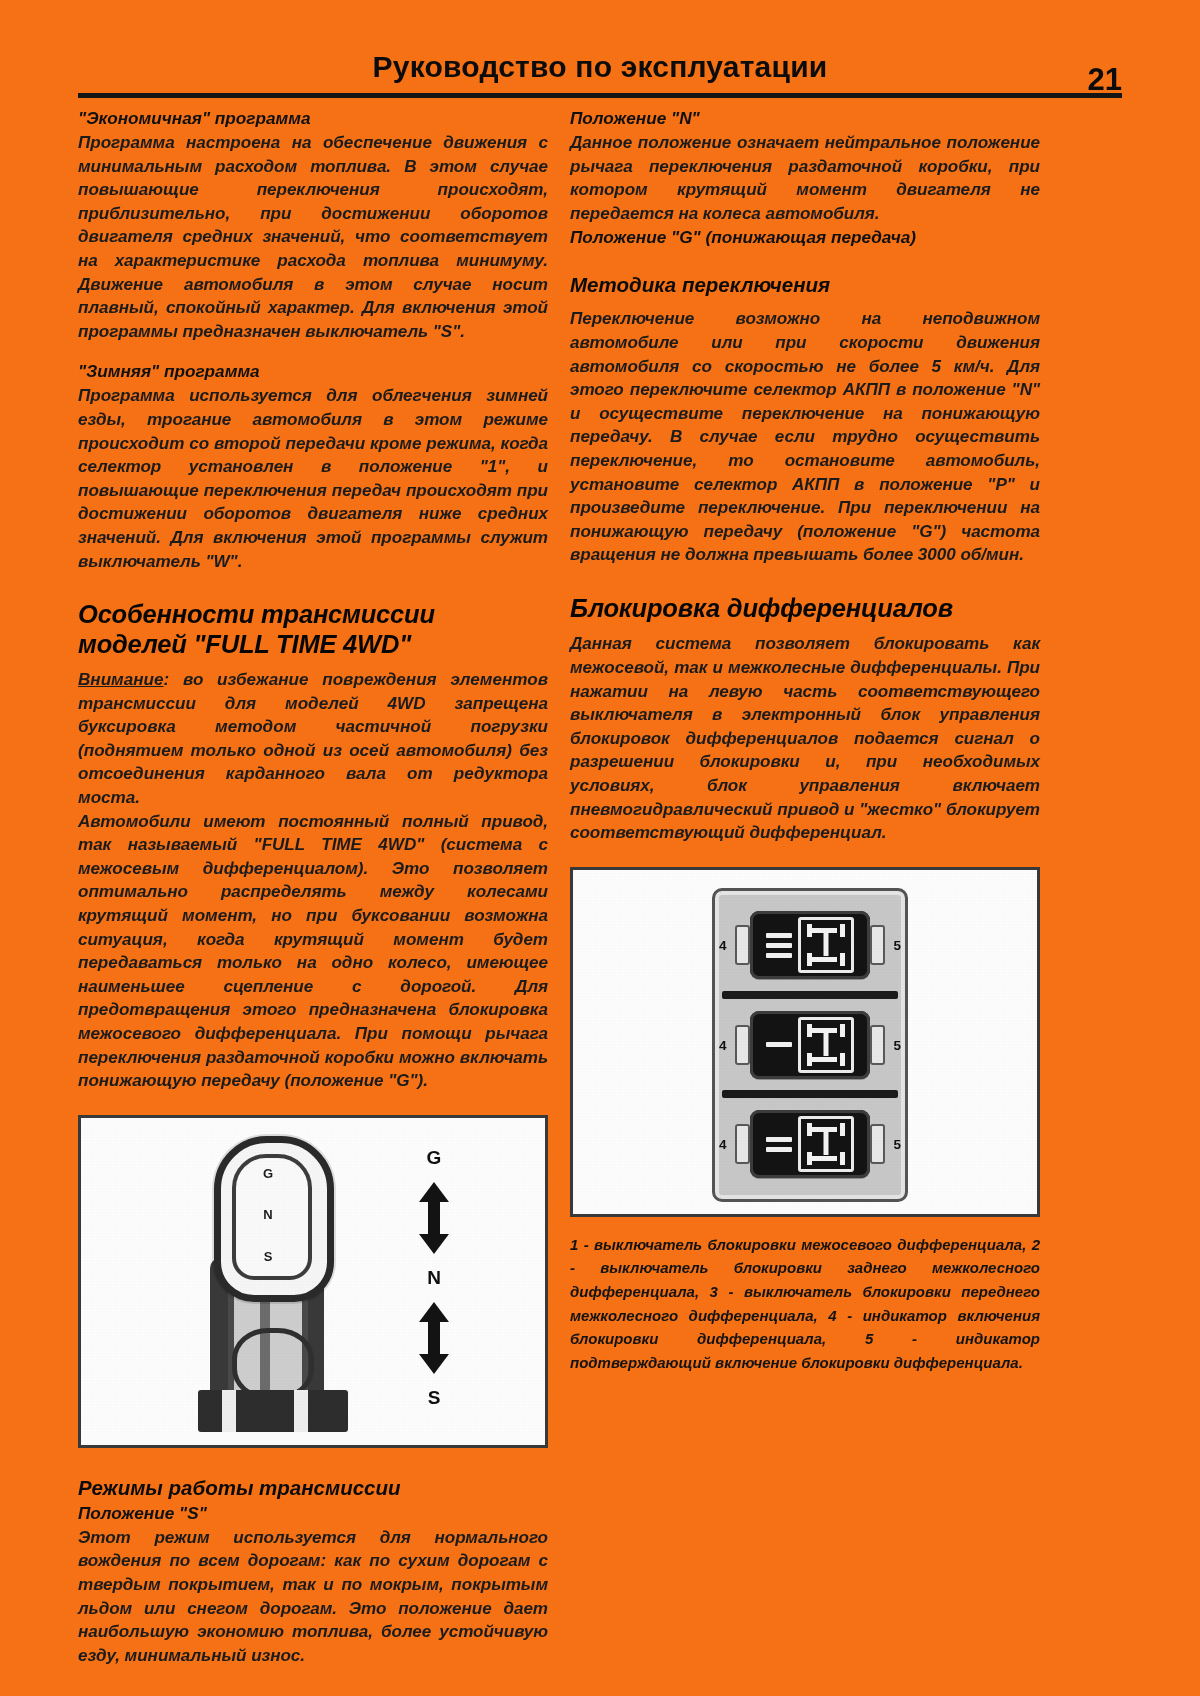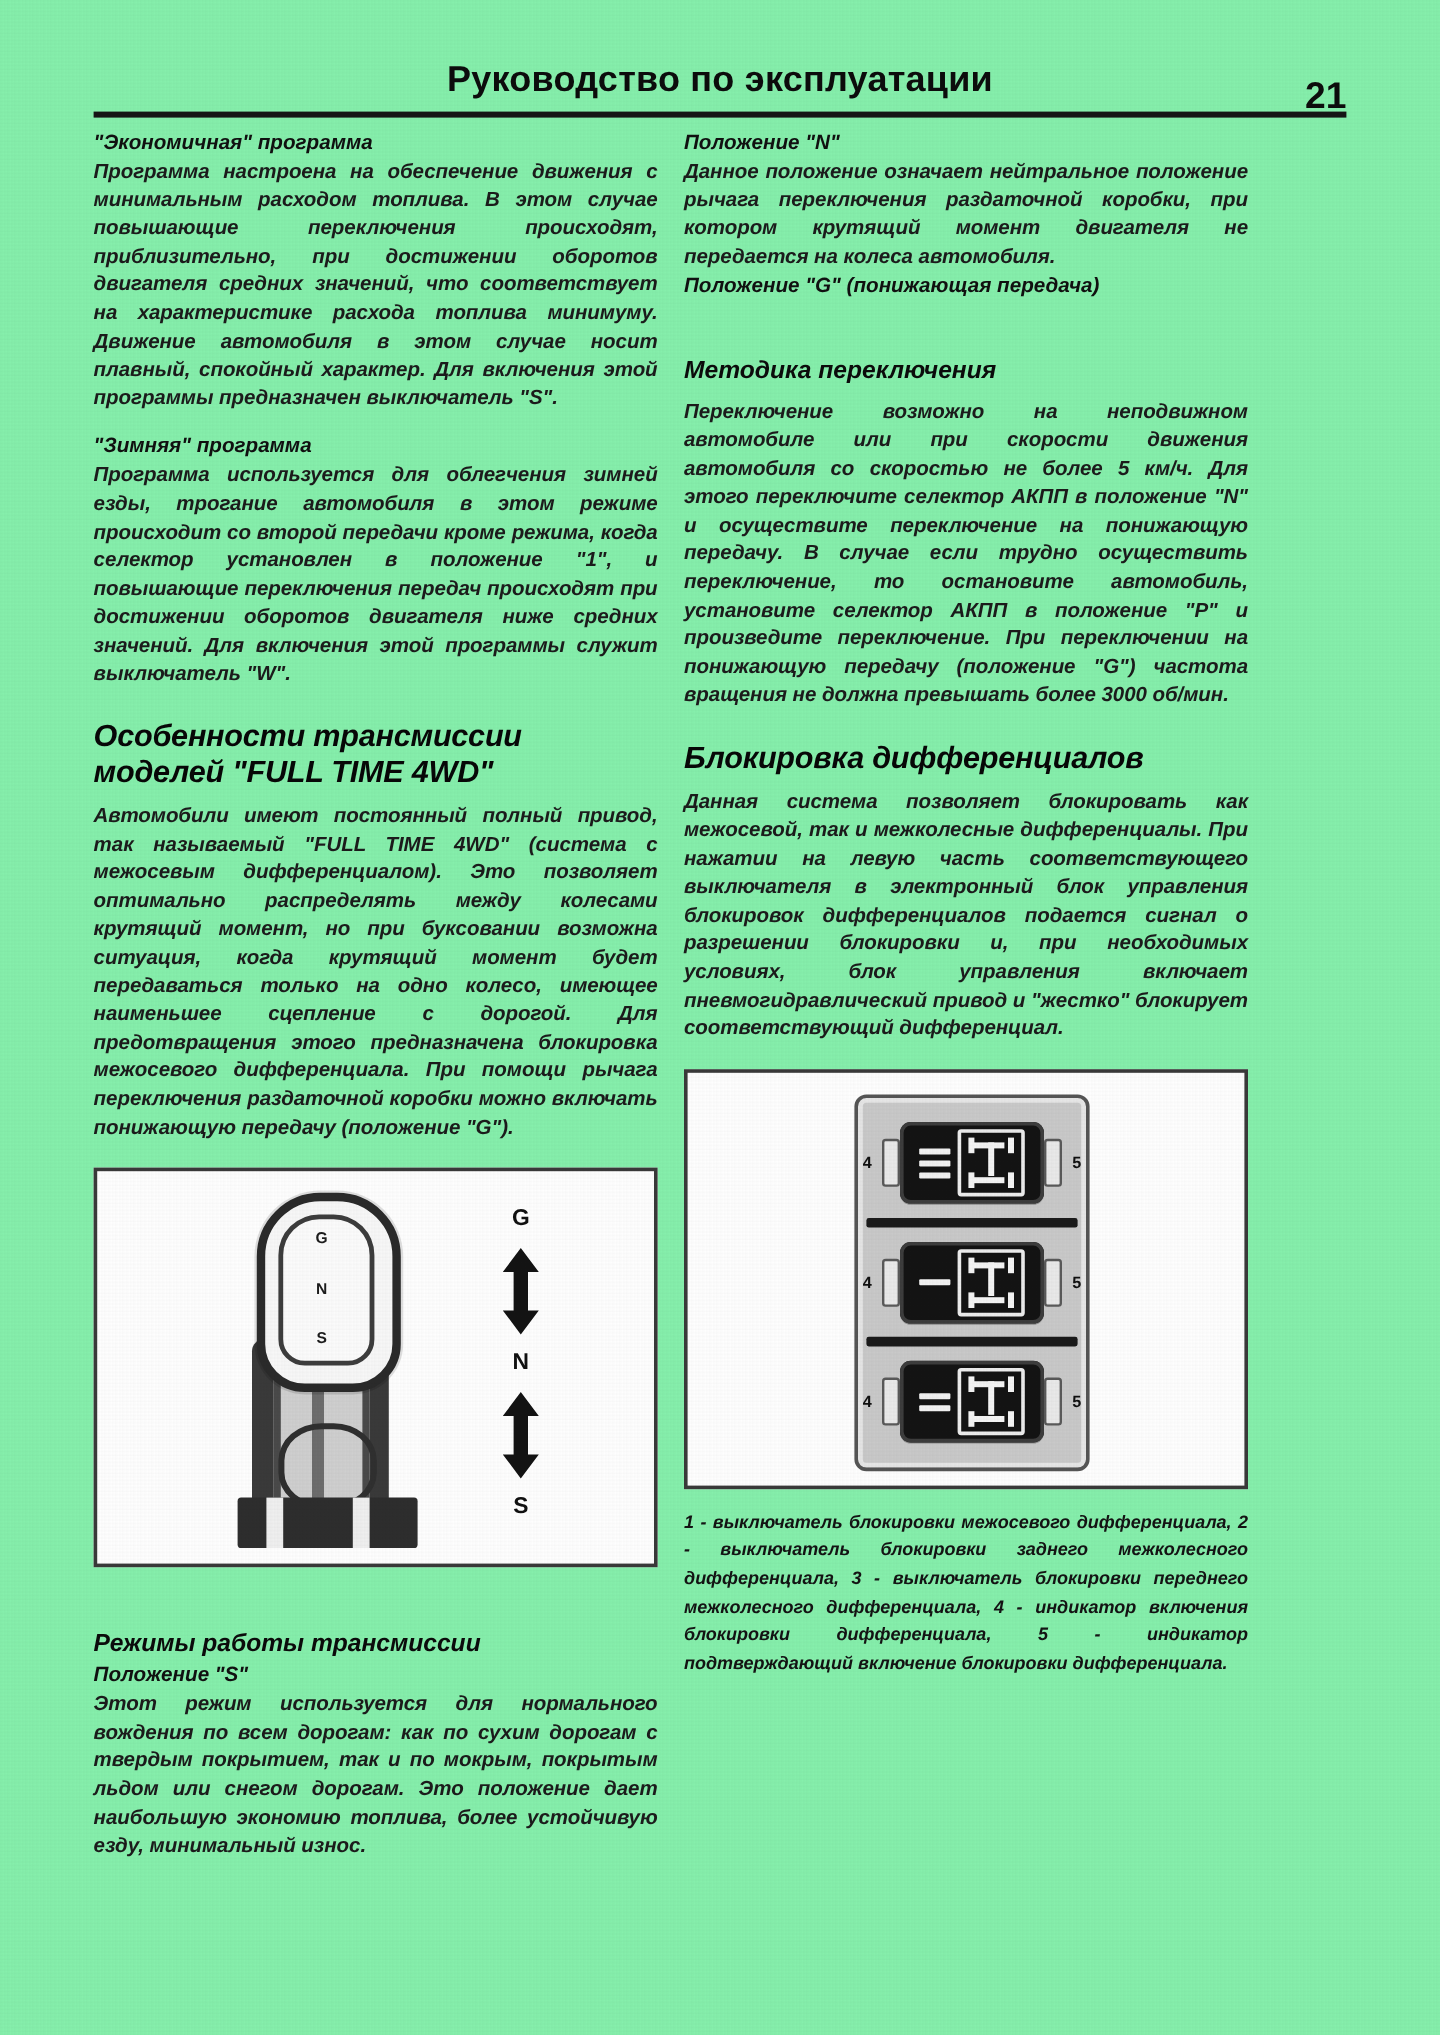--- a/index.html
+++ b/index.html
@@ -9,21 +9,21 @@
   }
   body {
     font-family: "Liberation Sans", sans-serif;
     color: #1a1a1a;
   }
   .page {
     position: relative;
     width: 1200px;
     height: 1696px;
     margin: 0 auto;
-    background: #86efac;
+    background: #f97316;
     overflow: hidden;
     box-sizing: border-box;
     padding: 16px;
   }
   
   .page::before {
     content: "";
     position: absolute;
     inset: 0;
     pointer-events: none;
@@ -107,21 +107,20 @@
     line-height: 29.5px;
     font-weight: bold;
     color: #080808;
     letter-spacing: -0.2px;
   }
   .h3 {
     font-size: 20.5px;
     line-height: 26px;
     font-weight: bold;
     color: #0c0c0c;
-    margin-top: 24px;
   }
   .note {
     font-size: 17.1px;
     line-height: 23.6px;
     font-style: italic;
     font-weight: bold;
     text-align: justify;
     color: #1c1c1c;
   }
   .note .lead {
@@ -429,20 +428,21 @@
 
     <div class="sub">"Зимняя" программа</div>
     <p class="body-text">Программа используется для облегчения зимней езды, трогание автомобиля в этом режиме происходит со второй передачи кроме режима, когда селектор установлен в положение "1", и повышающие переключения передач происходят при достижении оборотов двигателя ниже средних значений. Для включения этой программы служит выключатель "W".</p>
 
     <div class="gap-xl"></div>
 
     <div class="h2">Особенности трансмиссии моделей "FULL TIME 4WD"</div>
 
     <div class="gap-s"></div>
 
+    <p class="note"><span class="lead">Внимание</span><span>: во избежание повреждения элементов трансмиссии для моделей 4WD запрещена буксировка методом частичной погрузки (поднятием только одной из осей автомобиля) без отсоединения карданного вала от редуктора моста.</span></p>
 
     <p class="body-text">Автомобили имеют постоянный полный привод, так называемый "FULL TIME 4WD" (система с межосевым дифференциалом). Это позволяет оптимально распределять между колесами крутящий момент, но при буксовании возможна ситуация, когда крутящий момент будет передаваться только на одно колесо, имеющее наименьшее сцепление с дорогой. Для предотвращения этого предназначена блокировка межосевого дифференциала. При помощи рычага переключения раздаточной коробки можно включать понижающую передачу (положение "G").</p>
 
     <div class="gap-l"></div>
 
     <div class="figure fig-shifter">
 
       <div class="lever-wrap">
         <div class="lever-shaft-l"></div>
         <div class="lever-shaft-r"></div>

